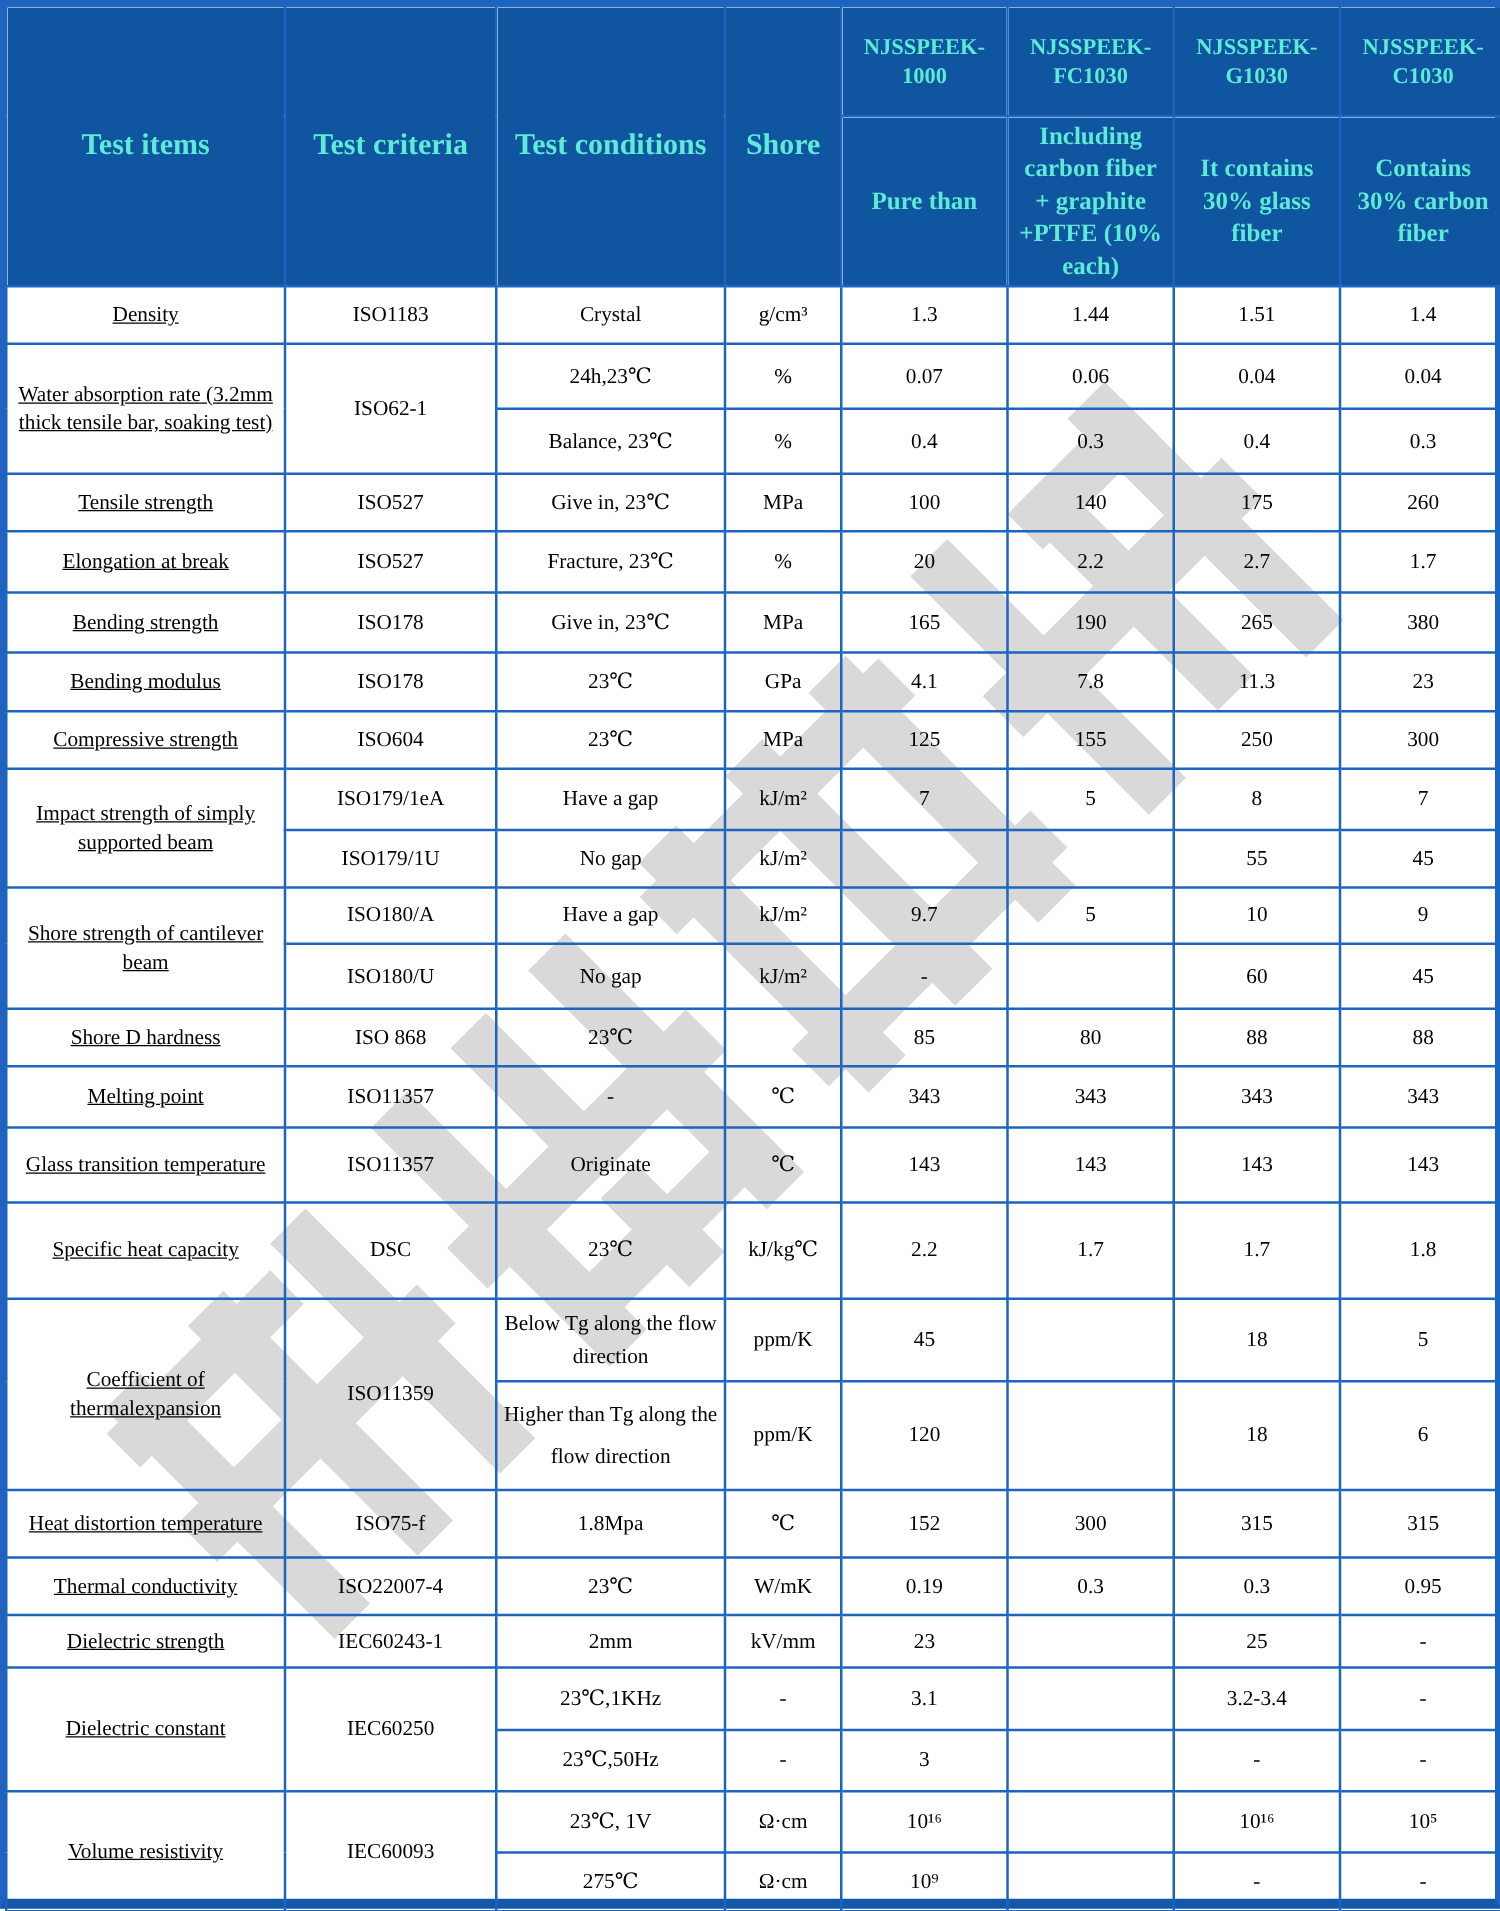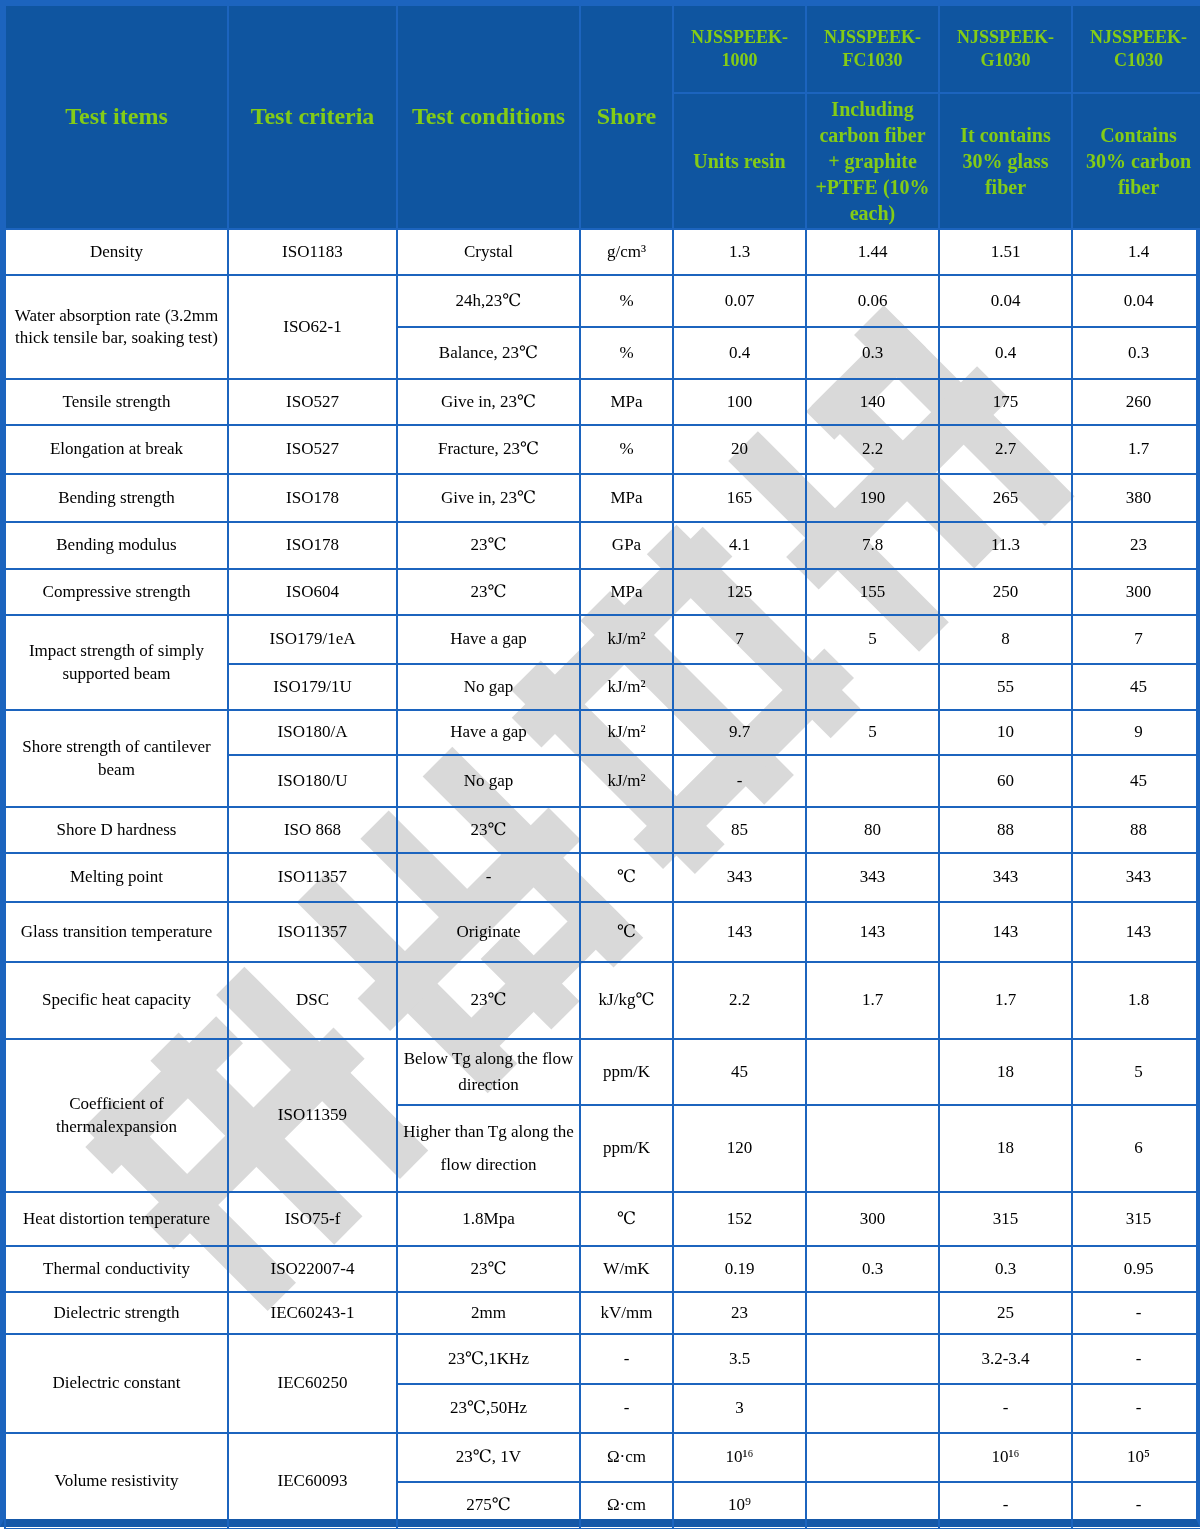--- a/index.html
+++ b/index.html
@@ -17,27 +17,27 @@
   }
   table.props{
     width:100%;height:100%;border-collapse:collapse;table-layout:fixed;
     background:transparent;
   }
   table.props th,table.props td{
     border:2px solid #1C64BE;vertical-align:middle;text-align:center;
     padding:2px 5px;overflow:hidden;
   }
   thead th{
-    background:#0F55A0;color:#84cc16;font-weight:bold;line-height:1.3;
+    background:#0F55A0;color:#5eead4;font-weight:bold;line-height:1.3;
   }
   th.hstatic{font-size:24px;}
   th.hmat{font-size:18px;word-wrap:break-word;}
   th.hdesc{font-size:20px;word-wrap:break-word;}
   td{font-size:17px;line-height:1.35;background:transparent;word-wrap:break-word;}
-  td.item{line-height:1.3;}
+  td.item{line-height:1.3;text-decoration:underline;}
   td.cond{line-height:1.55;}
   tr.r-highertg td.cond{line-height:1.9;margin-left:12px;}
 </style>
 </head>
 <body>
 
 <div class="page">
 
   <svg class="wm" viewBox="0 0 1200 1529" xmlns="http://www.w3.org/2000/svg" aria-label="南京首塑">
     <g fill="#D9D9D9">
@@ -90,21 +90,21 @@
           <th class="hstatic" rowspan="2">Test items</th>
           <th class="hstatic" rowspan="2">Test criteria</th>
           <th class="hstatic" rowspan="2">Test conditions</th>
           <th class="hstatic" rowspan="2">Shore</th>
           <th class="hmat">NJSSPEEK-1000</th>
           <th class="hmat">NJSSPEEK-FC1030</th>
           <th class="hmat">NJSSPEEK-G1030</th>
           <th class="hmat">NJSSPEEK-C1030</th>
         </tr>
         <tr style="height:134px">
-          <th class="hdesc">Units resin</th>
+          <th class="hdesc">Pure than</th>
           <th class="hdesc">Including carbon fiber + graphite +PTFE (10% each)</th>
           <th class="hdesc">It contains 30% glass fiber</th>
           <th class="hdesc">Contains 30% carbon fiber</th>
         </tr>
       </thead>
       <tbody id="tbody">
           <tr style="height: 46px;">
             <td class="item">Density</td>
             <td class="crit">ISO1183</td>
             <td class="cond">Crystal</td>
@@ -306,21 +306,21 @@
             <td class="val">23</td>
             <td class="val"></td>
             <td class="val">25</td>
             <td class="val">-</td>
           </tr>
           <tr style="height: 50px;">
             <td rowspan="2" class="item">Dielectric constant</td>
             <td rowspan="2" class="crit">IEC60250</td>
             <td class="cond">23℃,1KHz</td>
             <td class="unit">-</td>
-            <td class="val">3.5</td>
+            <td class="val">3.1</td>
             <td class="val"></td>
             <td class="val">3.2-3.4</td>
             <td class="val">-</td>
           </tr>
           <tr style="height: 49px;">
             <td class="cond">23℃,50Hz</td>
             <td class="unit">-</td>
             <td class="val">3</td>
             <td class="val"></td>
             <td class="val">-</td>

